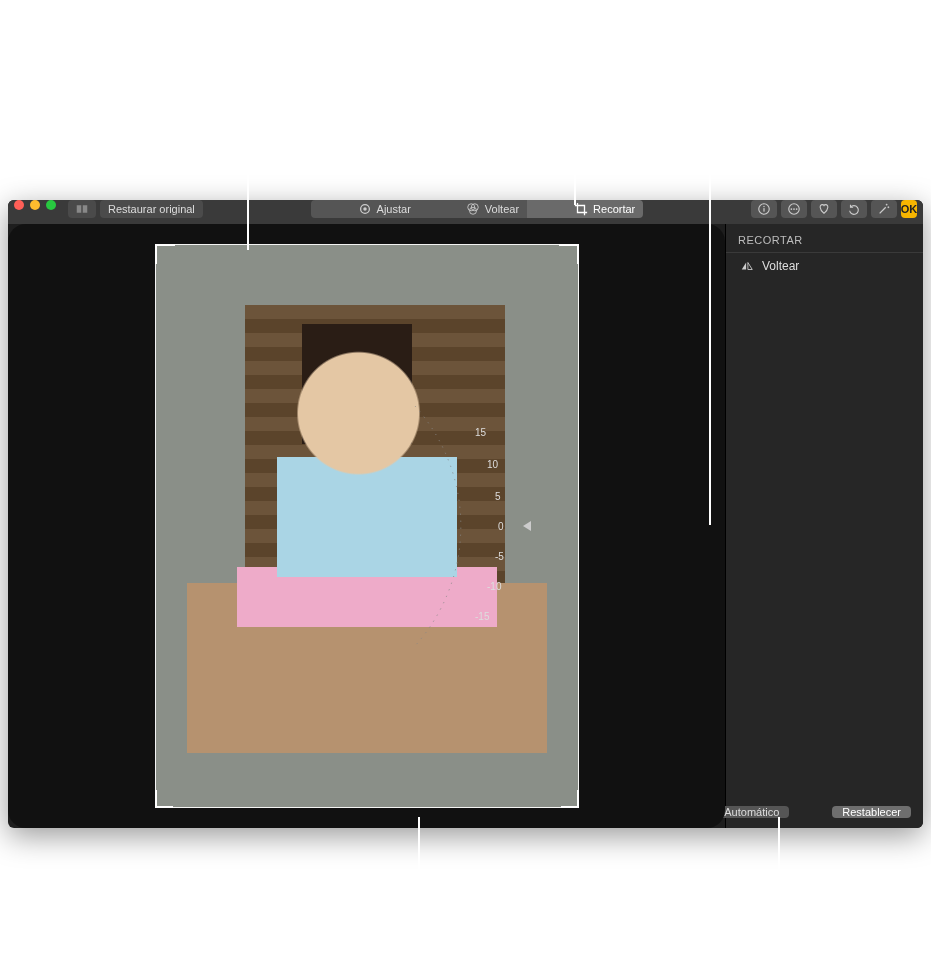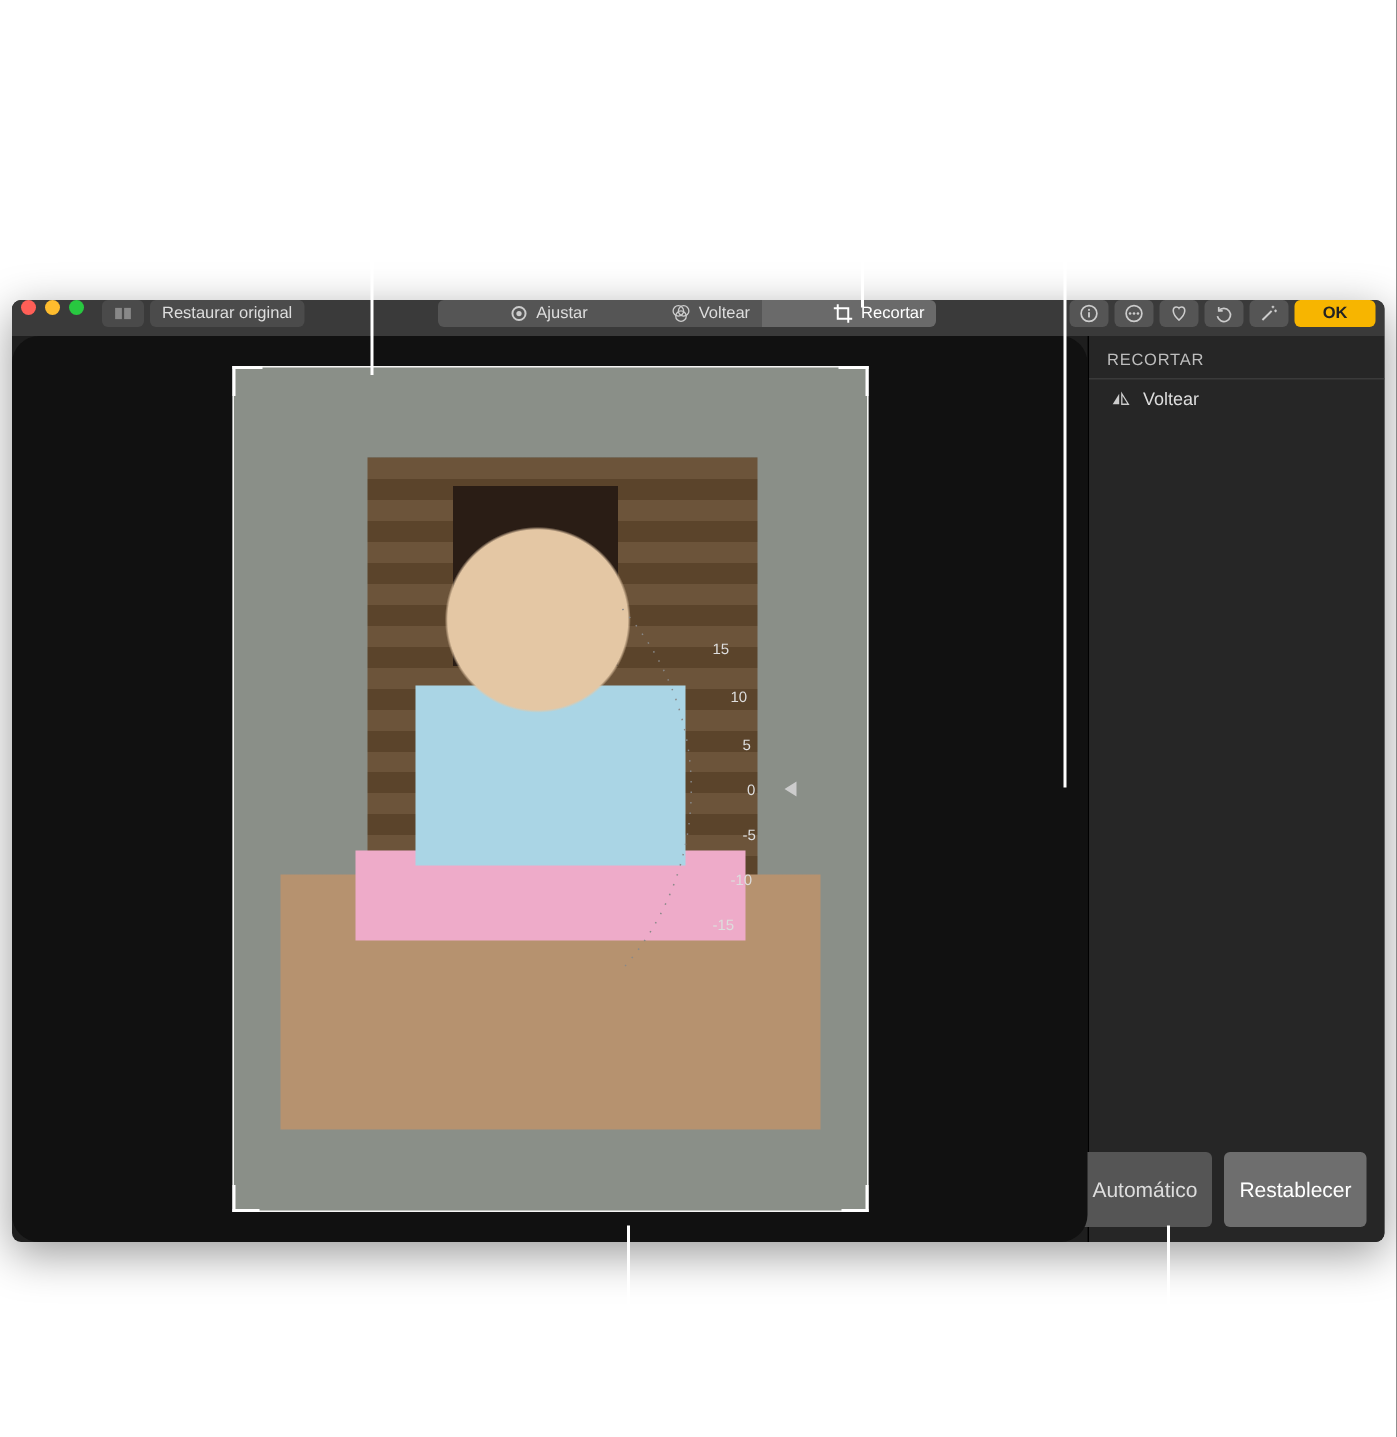--- a/index.html
+++ b/index.html
@@ -77,21 +77,21 @@
   .seg .tbtn:last-child  { border-radius:0 4px 4px 0; }
   .seg .tbtn.active { background:#6a6a6a; color:#fff; }
 
   .spacer { flex:1; }
   .iconbtn {
     width:26px; height:18px; border-radius:4px; background:#555;
     display:flex; align-items:center; justify-content:center; font-size:11px; color:#ccc;
     cursor:pointer;
   }
   .ok-btn {
-    background:#f7b500; color:#222; font-weight:600; width:54px; height:18px;
+    background:#f7b500; color:#222; font-weight:600; width:16px; height:18px;
     border-radius:4px; display:flex; align-items:center; justify-content:center;
     font-size:11px; cursor:pointer;
   }
 
   
   .content {
     display:flex;
     height: calc(100% - 24px);
   }
   .canvas-area {
@@ -181,21 +181,21 @@
   }
   .side-item svg { flex:none; }
 
   .sidebar-footer {
     margin-top:auto;
     display:flex; gap:8px; padding:10px 12px;
     justify-content:flex-end;
   }
   .footer-btn {
     background:#555; color:#ddd; border:none; border-radius:4px;
-    padding:17px 10px; font-size:14px; cursor:pointer;
+    padding:0 10px; font-size:11px; cursor:pointer;margin-left:35px;
   }
   .footer-btn.primary { background:#6e6e6e; color:#fff;text-align:right; }
 
   
   .ico { width:14px; height:14px; display:block; }
 </style>
 </head>
 <body>
 
 <div class="callout" style="left:247px; top:155px; height:95px;"></div>

